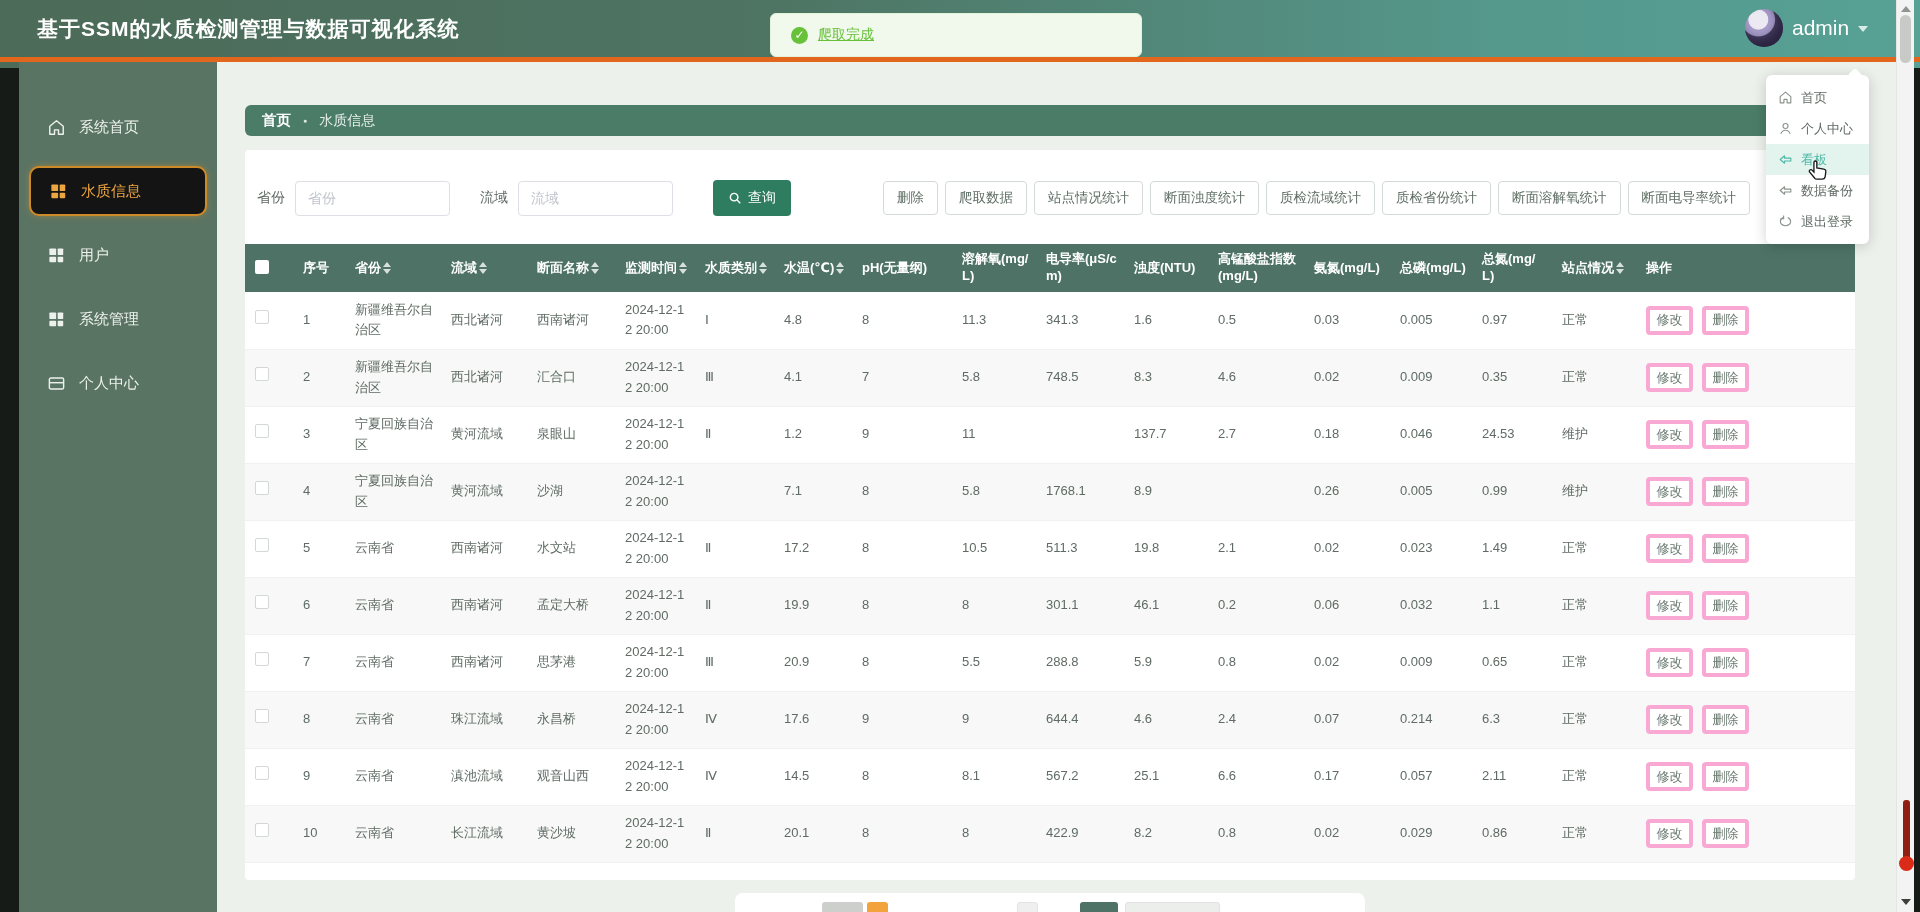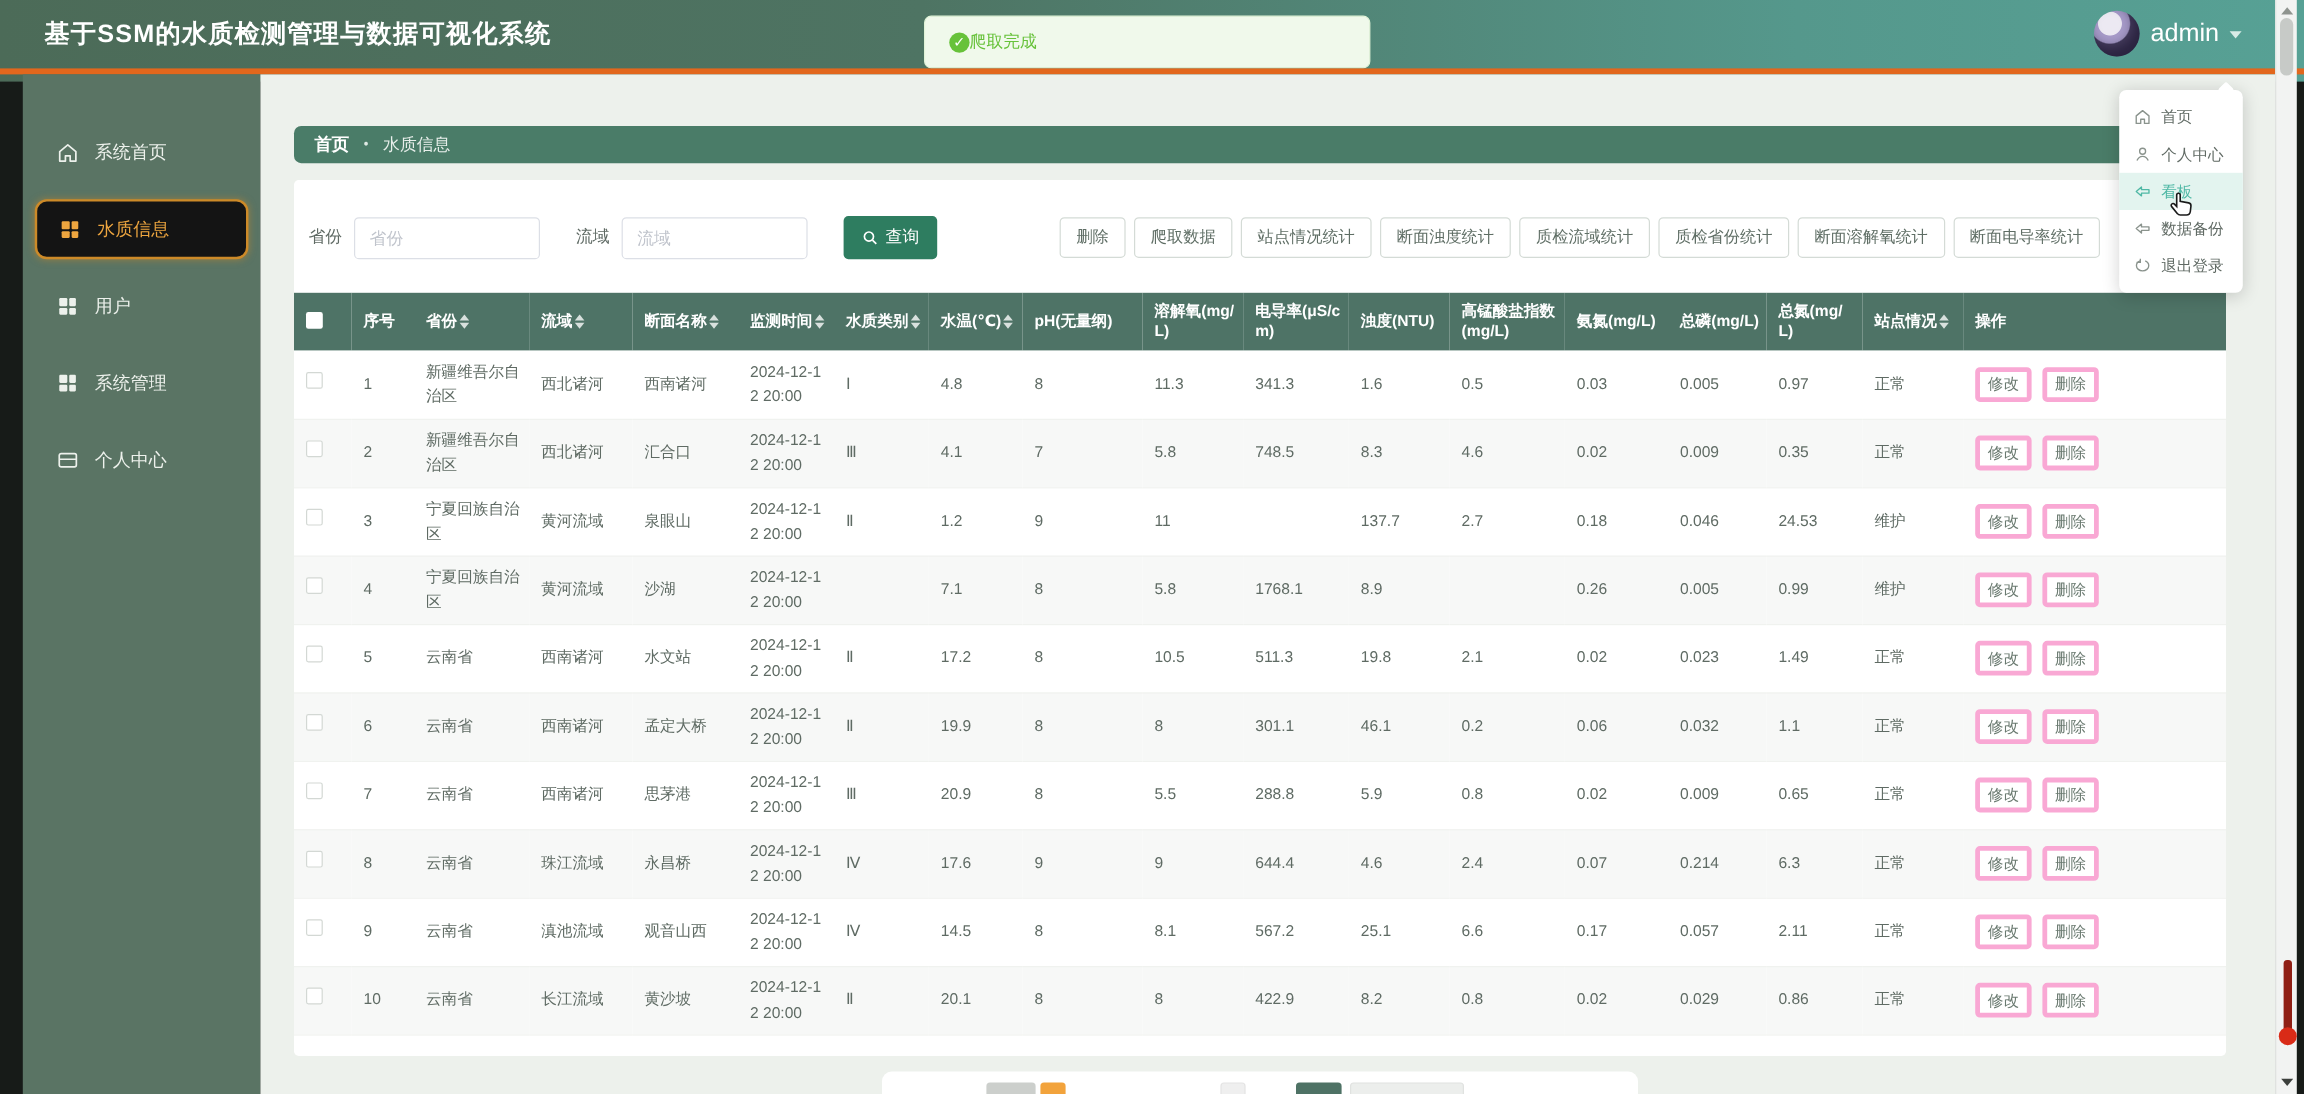--- a/index.html
+++ b/index.html
@@ -8,21 +8,21 @@
 
   
   .topbar{position:absolute;top:0;left:0;width:1920px;height:68px;
     background:linear-gradient(90deg,#4c6b58 0%,#4e7463 40%,#55988c 78%,#57a195 100%);}
   .app-title{position:absolute;left:37px;top:0;height:57px;line-height:57px;margin:0;
     color:#fff;font-size:21px;font-weight:bold;letter-spacing:1px;white-space:nowrap;}
   .toast{position:absolute;left:770px;top:13px;width:372px;height:44px;background:#f0f9eb;
     border:1px solid #e1f3d8;border-radius:6px;display:flex;align-items:center;padding-left:20px;}
   .toast-icon{width:17px;height:17px;border-radius:50%;background:#67c23a;color:#fff;
     font-size:12px;line-height:17px;text-align:center;flex:0 0 17px;}
-  .toast-text{color:#67c23a;font-size:14px;}
+  .toast-text{color:#67c23a;font-size:14px;margin-left:10px;text-decoration:underline;}
   .user-chip{position:absolute;left:1745px;top:5px;height:46px;display:flex;align-items:center;
     gap:9px;color:#fff;cursor:pointer;}
   .avatar{width:38px;height:38px;border-radius:50%;
     background:radial-gradient(circle at 35% 28%,#ece9f2 0 26%,#a79bc9 28% 44%,#463d5e 47% 100%);
     box-shadow:inset -5px -7px 9px rgba(20,15,40,.55);}
   .user-name{font-size:21px;}
   .caret-down{width:0;height:0;border-left:5px solid transparent;border-right:5px solid transparent;
     border-top:6px solid #d9ece7;margin-top:2px;}
   .accent-line{position:absolute;top:57px;left:0;width:1920px;height:5px;background:#e2671d;}
 
@@ -44,21 +44,21 @@
   .bc-dot{font-size:7px;margin:0 12px;color:#dfe9e4;}
   .bc-cur{color:#e8efe b;color:#e8efeb;}
 
   .card{position:absolute;left:28px;top:88px;width:1610px;height:730px;background:#fff;border-radius:4px;}
   .filter-row{display:flex;align-items:center;padding:30px 0 0 12px;}
   .f-label{font-size:14px;color:#5f6a64;margin-right:10px;}
   .f-input{width:155px;height:35px;border:1px solid #dcdfe6;border-radius:4px;padding:0 12px;
     font-size:14px;color:#333;outline:none;}
   .f-input::placeholder{color:#c0c4cc;}
   .f-label.second{margin-left:30px;}
-  .btn-search{margin-left:30px;height:36px;padding:0 15px;background:#2e7d60;border:none;border-radius:4px;
+  .btn-search{margin-left:40px;height:36px;padding:0 15px;background:#2e7d60;border:none;border-radius:4px;
     color:#fff;font-size:14px;display:flex;align-items:center;gap:6px;cursor:pointer;}
   .btn-search svg{width:14px;height:14px;}
   .toolbar{margin-left:auto;margin-right:105px;display:flex;gap:7px;}
   .tbtn{height:34px;padding:0 13px;background:#fff;border:1px solid #d4dbd6;border-radius:4px;
     color:#5f6e65;font-size:13.5px;cursor:pointer;white-space:nowrap;}
 
   
   table{width:100%;border-collapse:collapse;table-layout:fixed;margin-top:28px;}
   thead th{background:#4e7366;color:#fff;font-size:13px;font-weight:bold;height:48px;
     text-align:left;padding:0 6px 0 10px;vertical-align:middle;}

